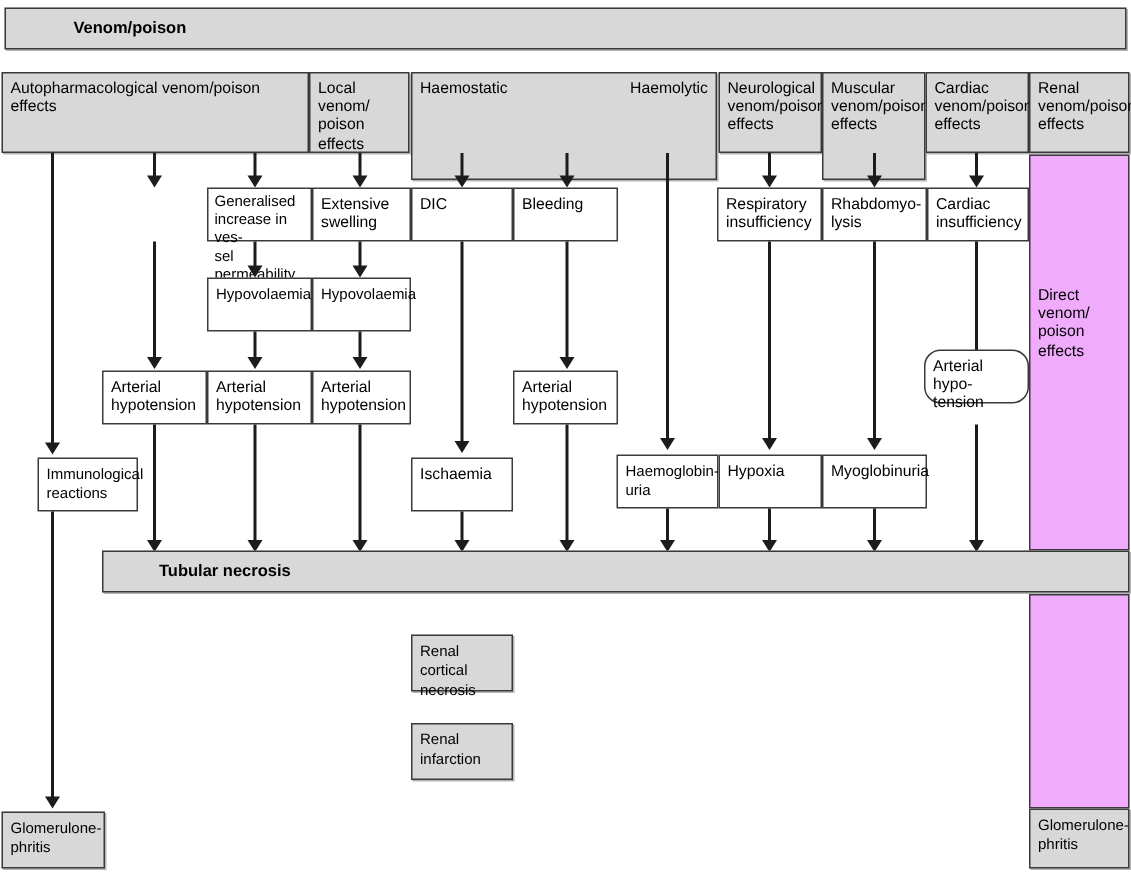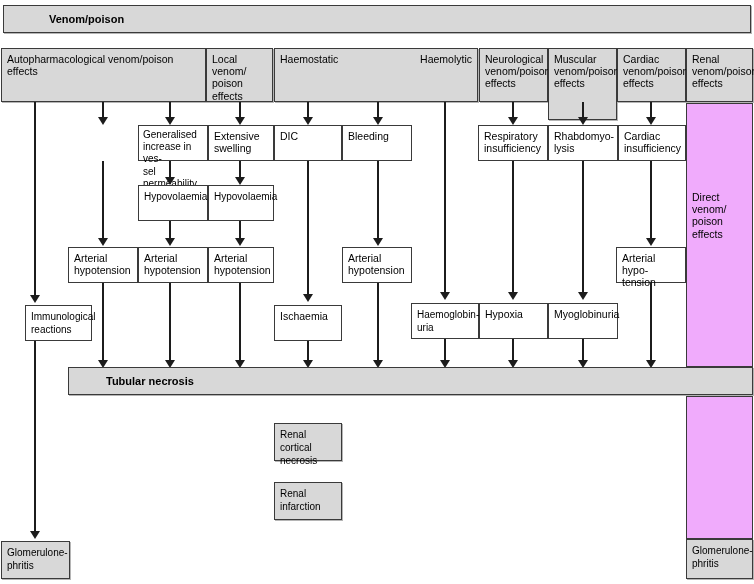--- a/index.html
+++ b/index.html
@@ -34,21 +34,21 @@
   <div class="box lgray sh" style="left:1px;top:48px;width:205px;height:54px;">
     <span style="white-space:pre-line;">Autopharmacological venom/poison effects</span>
   </div>
 
   <div class="box lgray sh" style="left:206px;top:48px;width:67px;height:54px;">
     <span style="white-space:pre-line;">Local
 venom/
 poison effects</span>
   </div>
 
-  <div class="box lgray sh" style="left:274px;top:48px;width:204px;height:54px;padding:0;">
+  <div class="box lgray sh" style="left:274px;top:48px;width:204px;height:72px;padding:0;">
     <span style="position:absolute;left:5px;top:4px;white-space:pre-line;">Haemostatic</span>
     <span style="position:absolute;right:5px;top:4px;white-space:pre-line;">Haemolytic</span>
   </div>
 
   <div class="box lgray sh" style="left:479px;top:48px;width:69px;height:54px;">
     <span style="white-space:pre-line;">Neurological
 venom/poison
 effects</span>
   </div>
 
@@ -186,21 +186,21 @@
 hypotension</span>
   </div>
   <div class="box white" style="left:208px;top:247px;width:66px;height:36px;">
     <span style="white-space:pre-line;">Arterial
 hypotension</span>
   </div>
   <div class="box white" style="left:342px;top:247px;width:70px;height:36px;">
     <span style="white-space:pre-line;">Arterial
 hypotension</span>
   </div>
-  <div class="box white" style="left:616px;top:247px;width:70px;height:36px;">
+  <div class="box white" style="left:616px;top:233px;width:70px;height:36px;border-radius:11px;">
     <span style="white-space:pre-line;">Arterial hypo-
 tension</span>
   </div>
 
   <div class="vline" style="left:102px;top:283px;height:80px;"></div>
   <div class="arrow" style="left:98px;top:360px;"></div>
 
   <div class="vline" style="left:169px;top:283px;height:80px;"></div>
   <div class="arrow" style="left:165px;top:360px;"></div>
 

